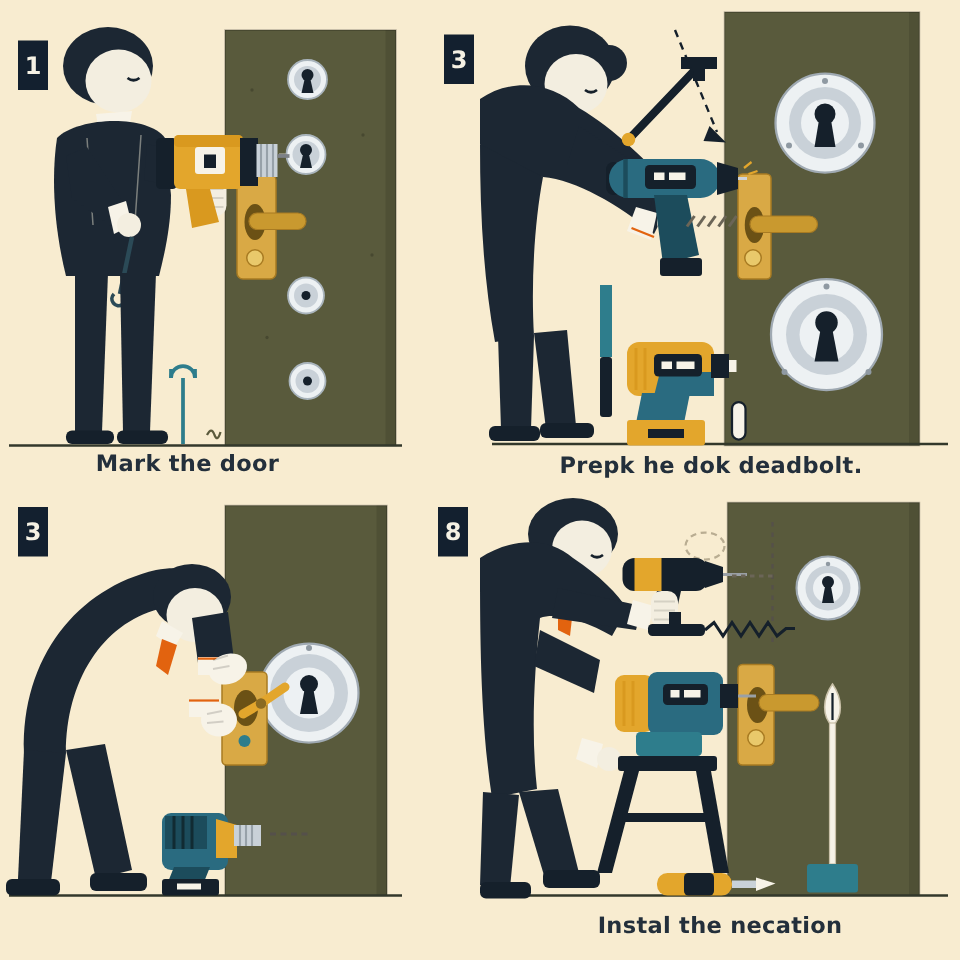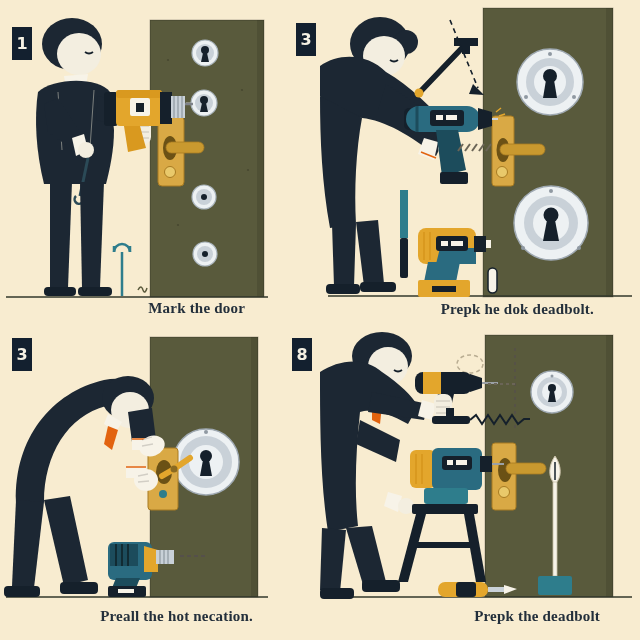--- a/index.html
+++ b/index.html
@@ -15,24 +15,23 @@
   #panel-3{left:0;top:320px;}
   #panel-4{left:320px;top:320px;}
   .art{position:absolute;left:0;top:0;}
   .badge{
     position:absolute;width:20px;height:33px;
     background:var(--badge,#13202F);color:#F5F1E4;
     display:flex;align-items:center;justify-content:center;
     font-size:16px;font-weight:bold;
   }
   .caption{
-    position:absolute;width:240px;text-align:right;
+    position:absolute;width:240px;text-align:center;
     font-size:15px;font-weight:bold;color:var(--ink,#232F3B);
     letter-spacing:.2px;
-    font-family:Liberation Serif, serif;
   }
   
   .fd{fill:var(--door)}   .fs{fill:var(--suit)}  .fk{fill:var(--skin)}
   .fw{fill:var(--white_trim)} .ft{fill:var(--tie)} .fg{fill:var(--gold)}
   .fgm{fill:var(--gold_mid)} .fgd{fill:var(--gold_deep)} .fgl{fill:var(--gold_light)}
   .fsv{fill:var(--silver)} .fsl{fill:var(--silver_light)}
   .fy{fill:var(--drill_yellow)} .fyd{fill:var(--yellow_deep)}
   .fte{fill:var(--teal)}  .ftd{fill:var(--teal_deep)} .ftb{fill:var(--teal_bright)}
   .fdk{fill:var(--dark)}
 </style>
@@ -298,21 +297,20 @@
         <polygon points="144,226 158,230 158,252 144,252" class="fy"></polygon>
         <rect x="156" y="230" width="18" height="14" class="fsv"></rect>
         <path d="M160,230 v14 M164,230 v14 M168,230 v14" stroke="var(--steel)" stroke-width="1.4"></path>
         <line x1="180" y1="236" x2="208" y2="236" stroke="#55504A" stroke-width="2" stroke-dasharray="4,3"></line>
         <polygon points="116,258 140,258 136,268 112,268" class="ftd"></polygon>
         <rect x="108" y="266" width="38" height="11" rx="2" class="fdk"></rect>
         <rect x="118" y="269" width="16" height="4" class="fw"></rect>
       </g>
     </svg>
     <div class="badge" style="left:12px;top:18px">3</div>
-    <div class="caption" style="left:13px;top:288px">Preall the hot necation.</div>
   </section>
 
   <section class="panel" id="panel-4">
     <svg class="art" width="320" height="320" viewBox="0 0 320 320">
       <g>
         <rect x="165" y="15" width="128" height="262" class="fd" stroke="rgba(0,0,0,.25)" stroke-width="1"></rect>
         <rect x="286" y="15" width="7" height="262" fill="rgba(0,0,0,.10)"></rect>
       </g>
       <line x1="10" y1="277" x2="312" y2="277" stroke="var(--floor)" stroke-width="1.6"></line>
 
@@ -394,16 +392,16 @@
         <rect x="218" y="256" width="34" height="19" rx="2" class="ftb"></rect>
       </g>
       <g>
         <rect x="118" y="262" width="50" height="15" rx="7" class="fy"></rect>
         <rect x="136" y="262" width="20" height="15" rx="3" class="fdk"></rect>
         <rect x="168" y="267" width="16" height="5" class="fsv"></rect>
         <polygon points="184,265 197,269 184,274" class="fw"></polygon>
       </g>
     </svg>
     <div class="badge" style="left:-28px;top:18px">8</div>
-    <div class="caption" style="left:40px;top:288px">Prepk the deadbolt</div>
+    <div class="caption" style="left:40px;top:288px">Instal the necation</div>
   </section>
 
 </div>
 
 </body></html>

